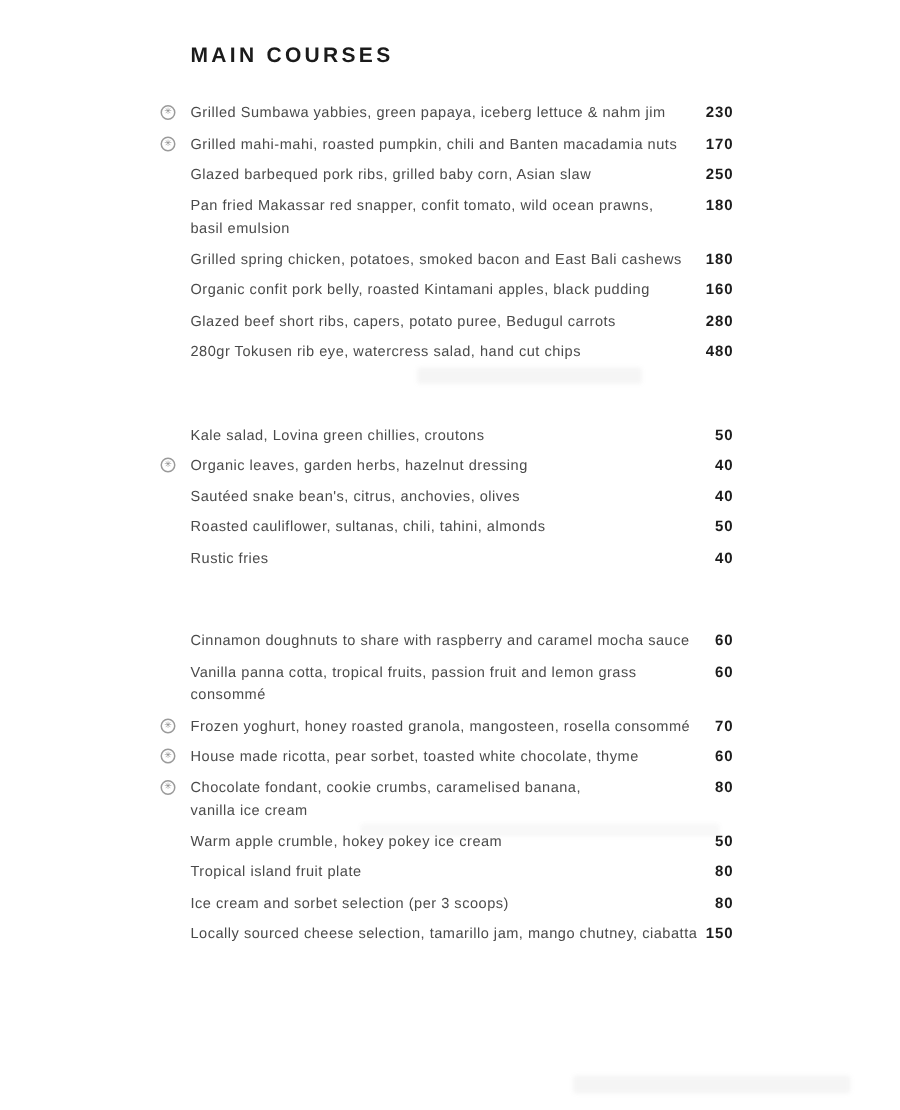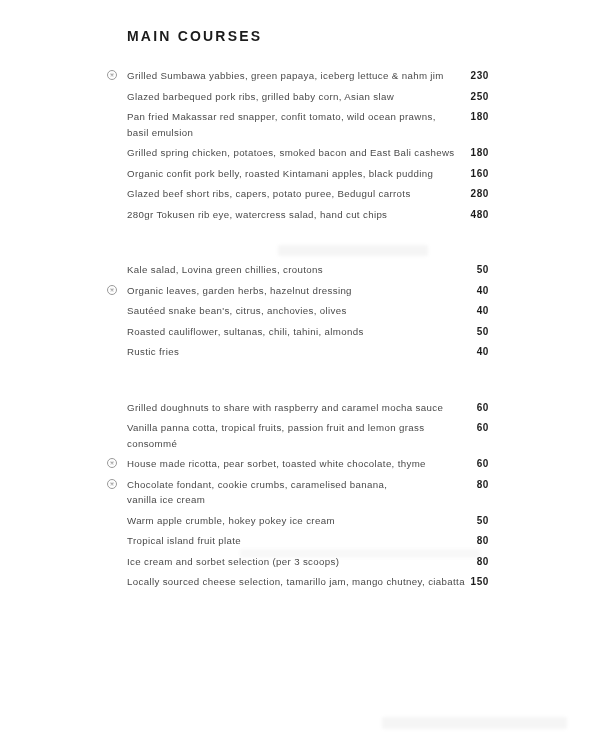--- a/index.html
+++ b/index.html
@@ -74,20 +74,25 @@
   <div id="sections-root">
   <section class="menu-section">
     <h2 class="section-title">MAIN COURSES</h2>
     <div>
   <div class="menu-row">
     <span class="dietary-icon">✳</span>
     <span class="item-name">Grilled Sumbawa yabbies, green papaya, iceberg lettuce &amp; nahm jim</span>
     <span class="item-price">230</span>
   </div>
 
+  <div class="menu-row">
+    <span class="dietary-icon">✳</span>
+    <span class="item-name">Grilled mahi-mahi, roasted pumpkin, chili and Banten macadamia nuts</span>
+    <span class="item-price">170</span>
+  </div>
 
   <div class="menu-row">
 
     <span class="item-name">Glazed barbequed pork ribs, grilled baby corn, Asian slaw</span>
     <span class="item-price">250</span>
   </div>
 
   <div class="menu-row">
 
     <span class="item-name">Pan fried Makassar red snapper, confit tomato, wild ocean prawns,
@@ -152,31 +157,36 @@
     <span class="item-name">Rustic fries</span>
     <span class="item-price">40</span>
   </div>
 </div>
   </section>
 
   <section class="menu-section">
     <div>
   <div class="menu-row">
 
-    <span class="item-name">Grilled doughnuts to share with raspberry and caramel mocha sauce</span>
+    <span class="item-name">Cinnamon doughnuts to share with raspberry and caramel mocha sauce</span>
     <span class="item-price">60</span>
   </div>
 
   <div class="menu-row">
 
     <span class="item-name">Vanilla panna cotta, tropical fruits, passion fruit and lemon grass
 consommé</span>
     <span class="item-price">60</span>
   </div>
 
+  <div class="menu-row">
+    <span class="dietary-icon">✳</span>
+    <span class="item-name">Frozen yoghurt, honey roasted granola, mangosteen, rosella consommé</span>
+    <span class="item-price">70</span>
+  </div>
 
   <div class="menu-row">
     <span class="dietary-icon">✳</span>
     <span class="item-name">House made ricotta, pear sorbet, toasted white chocolate, thyme</span>
     <span class="item-price">60</span>
   </div>
 
   <div class="menu-row">
     <span class="dietary-icon">✳</span>
     <span class="item-name">Chocolate fondant, cookie crumbs, caramelised banana,

